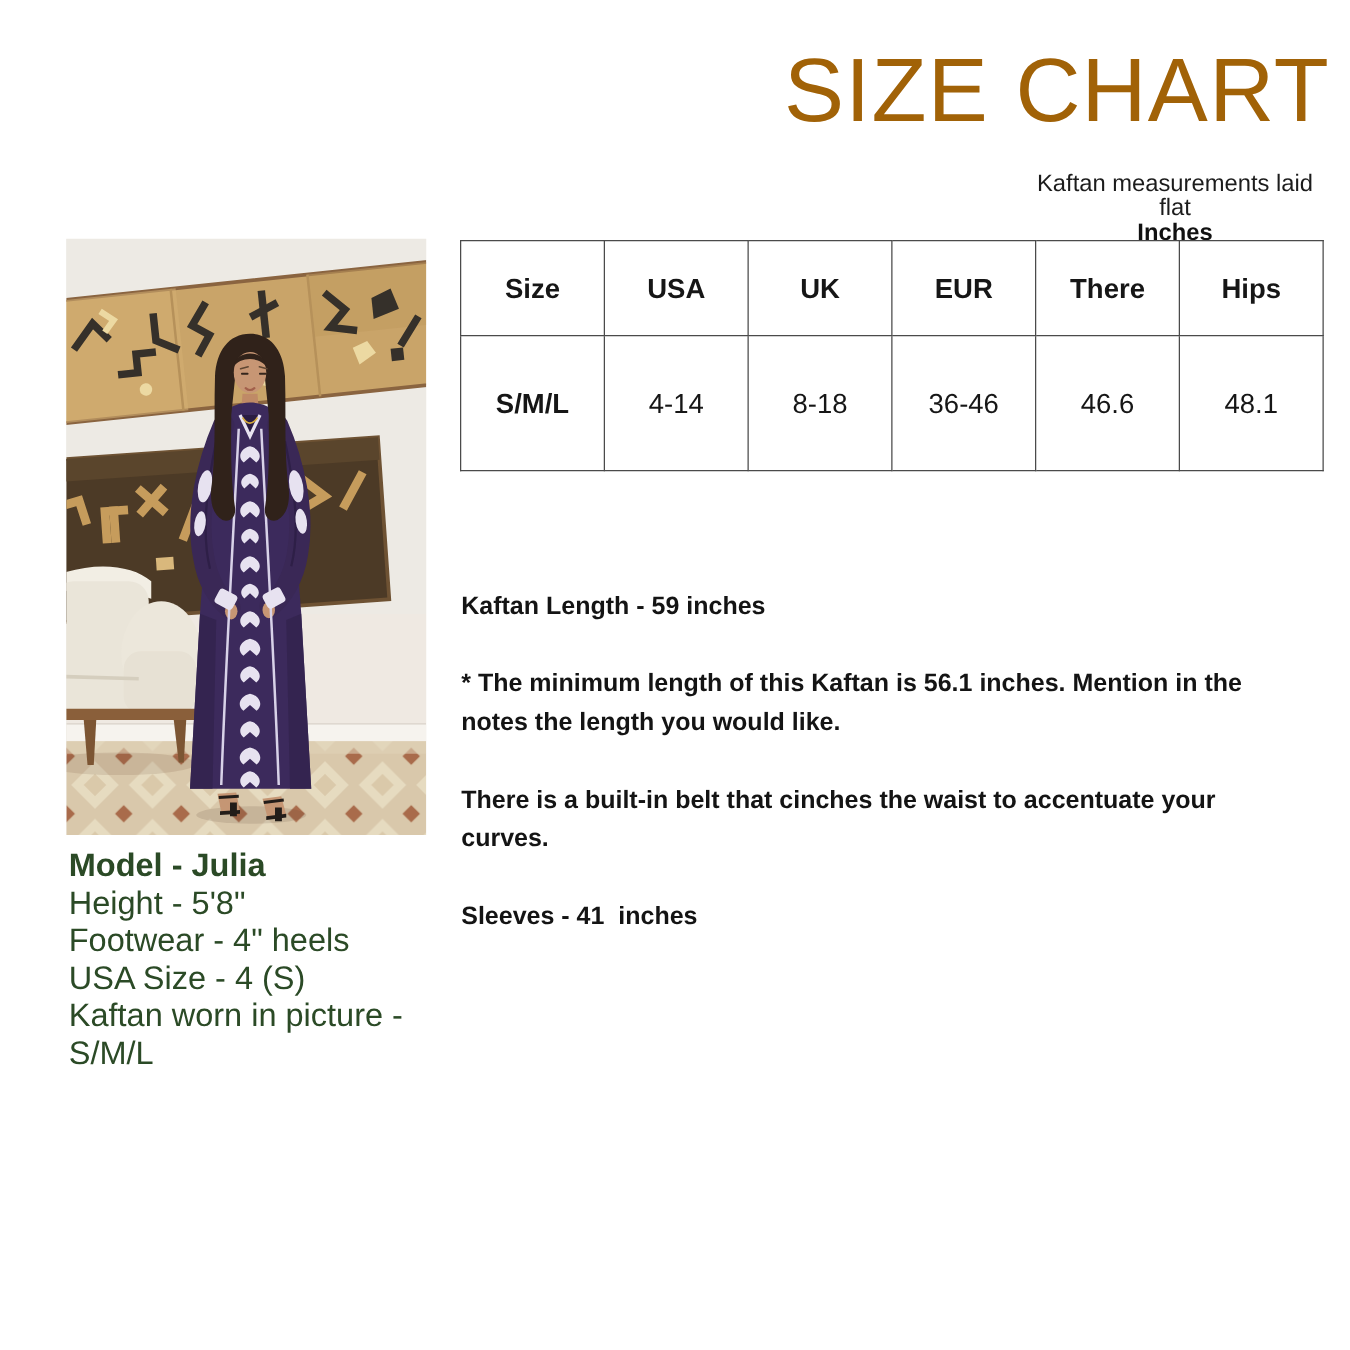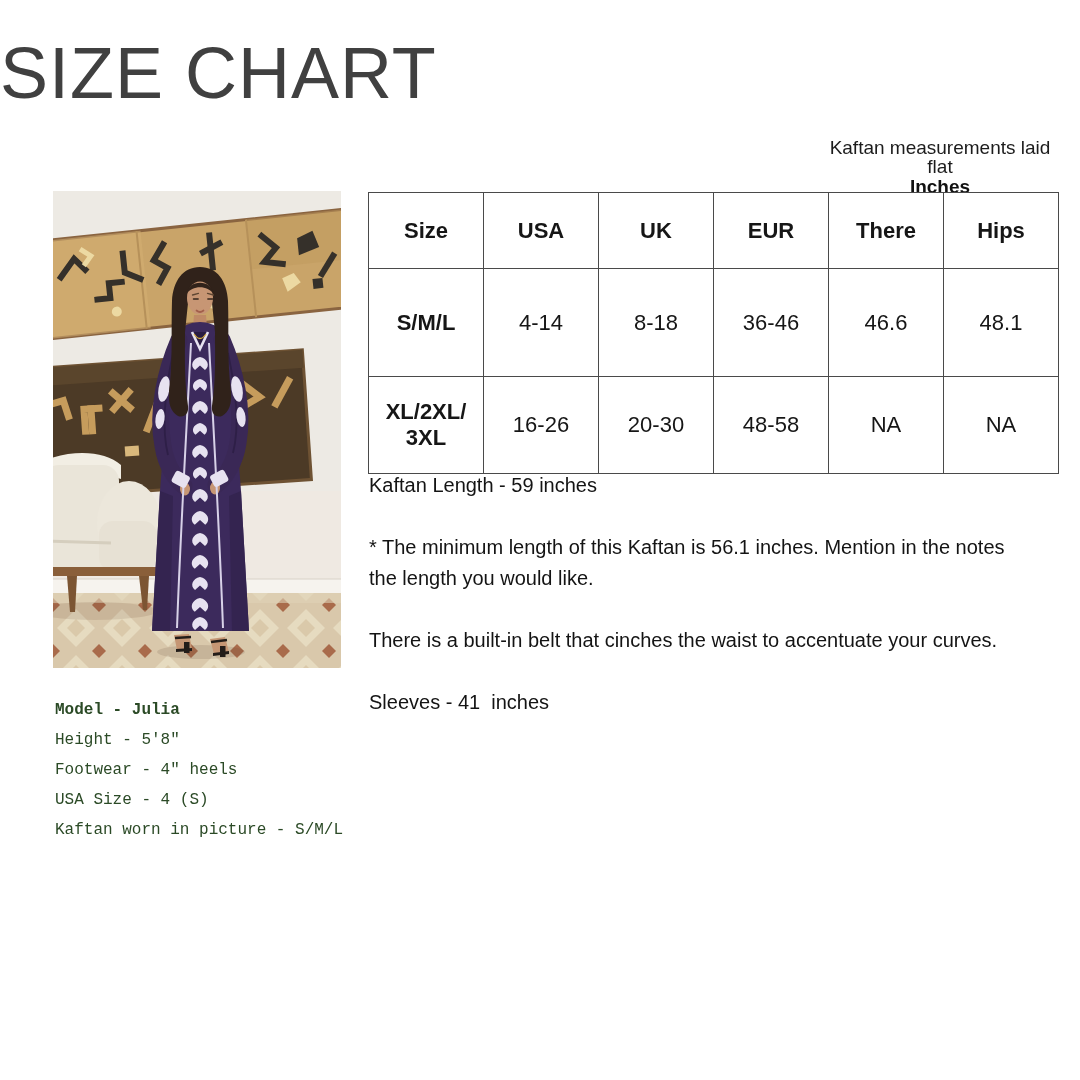--- a/index.html
+++ b/index.html
@@ -1,41 +1,41 @@
 <!DOCTYPE html>
 <html><head>
 <meta charset="utf-8">
 <style>
   html,body{margin:0;padding:0;background:#ffffff;}
   .canvas{position:relative;width:1080px;height:1080px;background:#ffffff;overflow:hidden;
           font-family:"Liberation Sans","DejaVu Sans",sans-serif;color:#141414;}
 
-  .title{position:absolute;top:34px;left:0;width:1064px;margin:0;text-align:left;
-         font-size:72px;line-height:78px;font-weight:400;letter-spacing:1px;color:#404040;}
+  .title{position:absolute;top:34px;left:0;width:1064px;margin:0;text-align:right;
+         font-size:72px;line-height:78px;font-weight:400;letter-spacing:1px;color:#a16207;}
 
   .caption{position:absolute;top:138px;left:820px;width:240px;text-align:center;
            font-size:19px;line-height:19px;color:#1c1c1c;}
   .cap2{font-weight:700;color:#111;margin-top:1px;text-align:center;}
 
   .size-table{position:absolute;left:368px;top:192px;width:691px;border-collapse:collapse;
               table-layout:fixed;}
   .size-table td{border:1.5px solid #4a4a4a;text-align:center;vertical-align:middle;
                  font-size:22px;color:#161616;padding:0;}
   .size-table tr.hrow{height:76px;}
   .size-table tr.r1{height:108px;}
   .size-table tr.r2{height:97px;}
   .hcell{font-weight:700;font-size:24px;}
   .hsize{font-size:26px;}
   .scell{font-weight:700;white-space:pre-line;}
 
-  .notes{position:absolute;left:369px;top:470px;width:660px;font-size:20px;line-height:31px;}
+  .notes{position:absolute;left:369px;top:470px;width:660px;font-size:20px;line-height:31px;font-weight:bold;}
   .notes p{margin:0 0 31px 0;white-space:pre-wrap;}
 
-  .model-info{position:absolute;left:55px;top:695px;width:320px;font-size:16px;
-              line-height:30px;color:#2b4a26;font-family:Liberation Mono, monospace;}
+  .model-info{position:absolute;left:55px;top:677px;width:320px;font-size:26px;
+              line-height:30px;color:#2b4a26;}
   .mi-name{font-weight:700;}
 
   .photo{position:absolute;left:53px;top:191px;width:288px;height:477px;overflow:hidden;
          background:#edeae4;}
   .photo svg{display:block;}
 </style>
 </head>
 <body>
 
 <div class="canvas">
@@ -197,29 +197,20 @@
       <td class="hcell">Hips</td>
     </tr>
     <tr class="r1">
       <td class="scell">S/M/L</td>
       <td>4-14</td>
       <td>8-18</td>
       <td>36-46</td>
       <td>46.6</td>
       <td>48.1</td>
     </tr>
-    <tr class="r2">
-      <td class="scell">XL/2XL/
-3XL</td>
-      <td>16-26</td>
-      <td>20-30</td>
-      <td>48-58</td>
-      <td>NA</td>
-      <td>NA</td>
-    </tr>
   </tbody>
     </table>
 
   <div class="notes">
     <p>Kaftan Length - 59 inches</p>
     <p>* The minimum length of this Kaftan is 56.1 inches. Mention in the notes the length you would like.</p>
     <p>There is a built-in belt that cinches the waist to accentuate your curves.</p>
     <p>Sleeves - 41  inches</p>
   </div>
 

